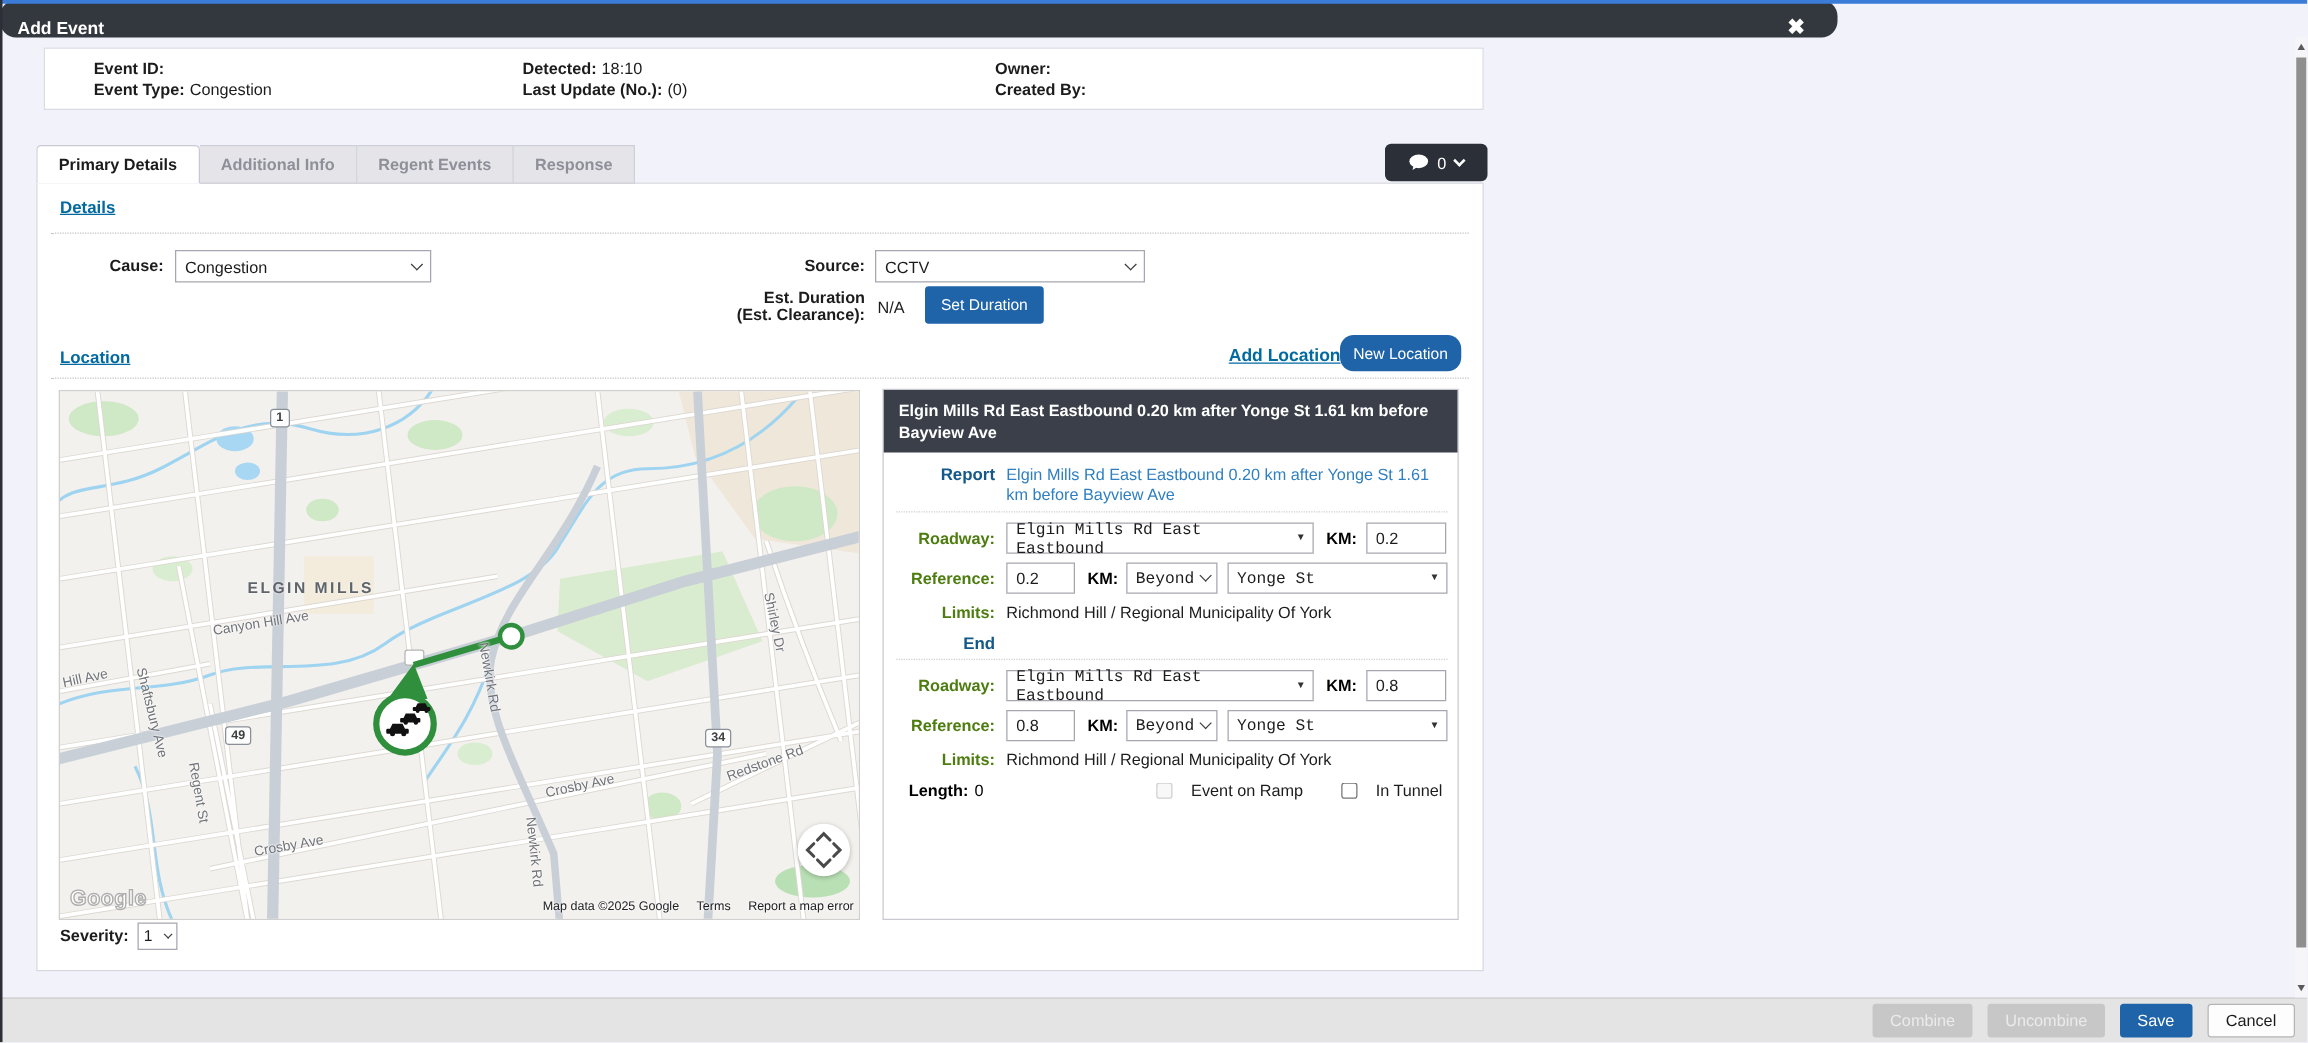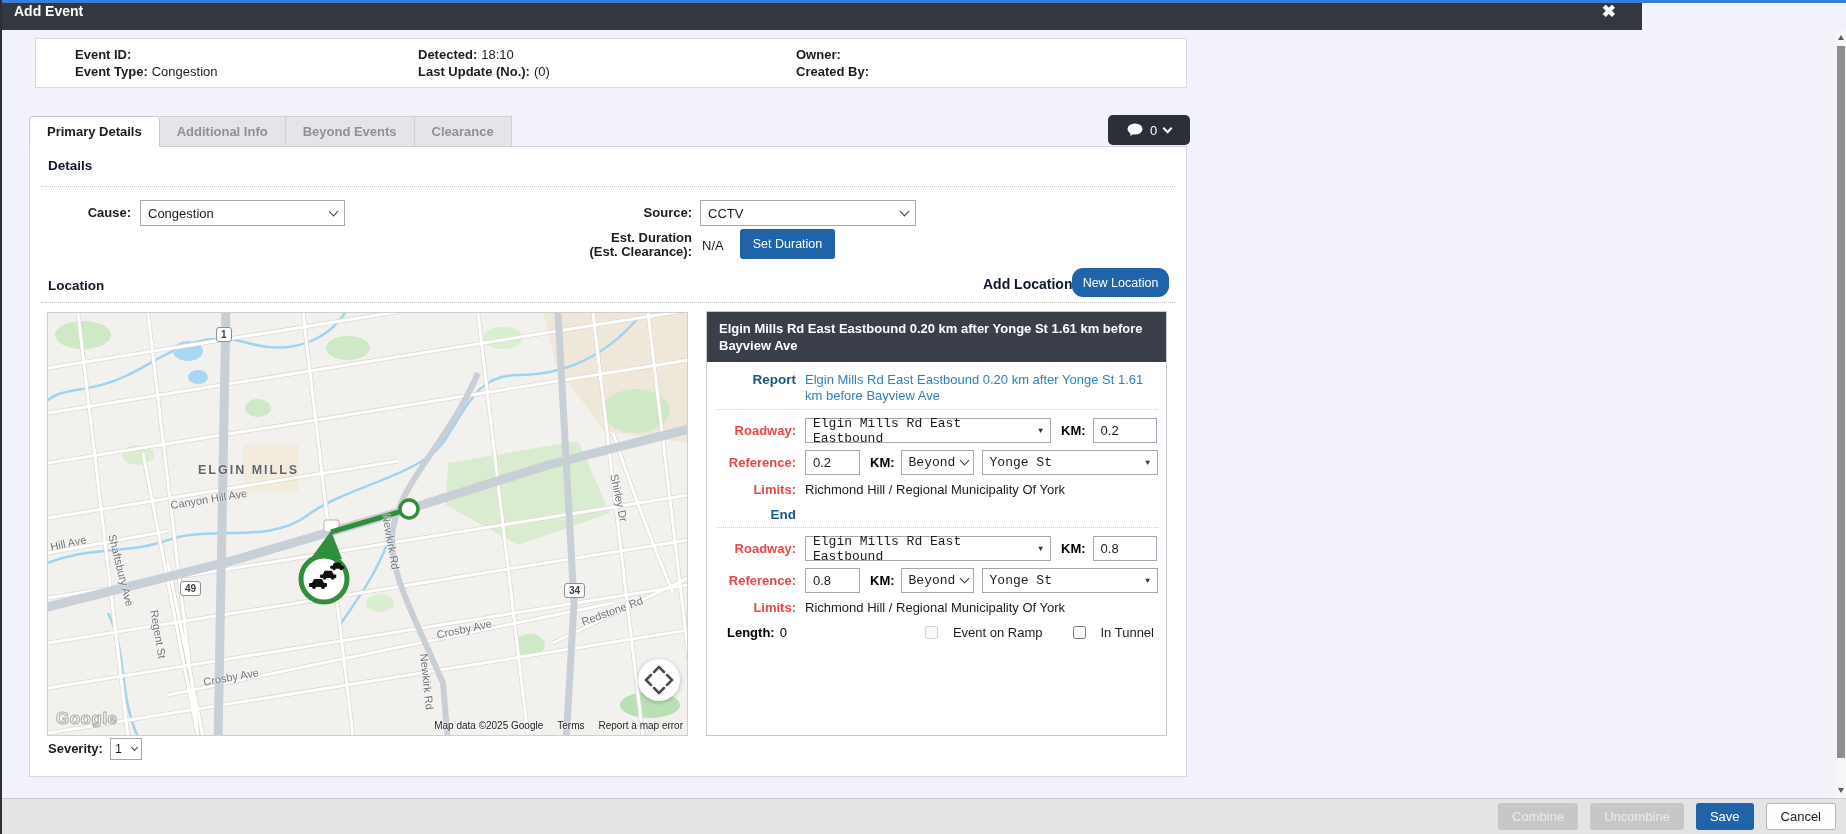--- a/index.html
+++ b/index.html
@@ -3,22 +3,22 @@
 <meta charset="utf-8">
 <style>
   * { box-sizing: border-box; margin: 0; padding: 0; }
   html,body { width:1846px; height:834px; }
   body { font-family: "Liberation Sans", sans-serif; background:#f2f2fb; }
   #app { position:relative; width:1846px; height:834px; overflow:hidden; background:#f2f2fb; }
 
   
   .top-accent { position:absolute; top:0; left:0; width:100%; height:3px; background:#3a7cd8; z-index:30; }
   .left-edge  { position:absolute; top:0; left:0; width:2px; height:834px; background:#2c2f37; z-index:30; }
-  .titlebar { position:absolute; top:0; left:0; width:1642px; height:30px; background:#33373e; color:#fff;
-              display:flex; align-items:flex-start; padding:3px 14px 0 14px; }
+  .titlebar { position:absolute; top:0; left:0; width:1470px; height:30px; background:#33373e; color:#fff;
+              display:flex; align-items:flex-end; padding:3px 14px 0 14px;border-radius:13px; }
   .titlebar .title { font-size:14px; font-weight:600; }
   .titlebar .close { margin-left:auto; font-size:17px; font-weight:bold; cursor:pointer; line-height:1; padding-right:12px; }
 
   
   .headerbox { position:absolute; left:35px; top:38px; width:1152px; height:50px; background:#fff;
                border:1px solid #dadae4; display:grid; grid-template-columns:343px 378px auto;
                grid-template-rows:1fr 1fr; padding:7px 0 7px 39px; font-size:13px; color:#1c1c1c; align-items:center;}
   .hfield b { font-weight:bold; }
   .hfield span { margin-left:4px; }
 
@@ -33,21 +33,21 @@
   
   .comment-badge { position:absolute; left:1108px; top:115px; width:82px; height:30px; background:#2b2f38;
                    border-radius:5px; display:flex; align-items:center; justify-content:center; gap:7px;
                    color:#fff; font-size:13px; cursor:pointer; z-index:3; }
   .chev-w { display:inline-block; width:7px; height:7px; border-right:2px solid #fff; border-bottom:2px solid #fff;
             transform:rotate(45deg); margin-top:-4px; }
 
   
   .panel { position:absolute; left:29px; top:146px; width:1158px; height:631px; background:#fff; border:1px solid #d6d6e0; }
 
-  .section-heading { position:absolute; font-size:13.5px; font-weight:bold; color:#0f172a; }
+  .section-heading { position:absolute; font-size:13.5px; font-weight:bold; color:#0369a1;text-decoration:underline; }
   .dotted-sep { position:absolute; height:1px; border-bottom:1px dotted #c3c3c3; width:1134px; left:41px; }
 
   .flabel { position:absolute; font-size:13px; font-weight:bold; color:#1c1c1c; text-align:right; }
   .fvalue { position:absolute; font-size:13px; color:#1c1c1c; }
 
   
   .sel { position:absolute; background:#fff; border:1px solid #a6a6b0; height:26px; display:flex; align-items:center;
          justify-content:space-between; padding:0 7px; font-size:13px; color:#1c1c1c; cursor:pointer; }
   .sel .tri { font-size:8px; color:#333; margin-left:6px; }
   .chev-d { display:inline-block; width:7px; height:7px; border-right:1.8px solid #3c3c3c; border-bottom:1.8px solid #3c3c3c;
@@ -73,21 +73,21 @@
             text-shadow:0 0 2px #fff,0 0 3px #fff; }
   .attrib .lnk { cursor:pointer; }
   .pan-ctl { position:absolute; left:590px; top:346px; width:42px; height:42px; border-radius:50%; background:#fff;
              box-shadow:0 1px 4px rgba(0,0,0,0.25); cursor:pointer; }
 
   
   .locpanel { position:absolute; left:706px; top:311px; width:461px; height:425px; background:#fff; border:1px solid #c9c9d2; }
   .loc-header { background:#3a3f49; color:#fff; font-size:13px; font-weight:bold; line-height:17px; padding:8px 12px; }
   .loc-body { padding:10px 8px 0 10px; }
   .lrow { display:flex; align-items:center; margin-bottom:7px; }
-  .lrow .lbl { width:88px; text-align:right; font-size:13px; font-weight:bold; color:#ef4444; padding-right:9px; flex:none; }
+  .lrow .lbl { width:88px; text-align:right; font-size:13px; font-weight:bold; color:#4d7c0f; padding-right:9px; flex:none; }
   .lrow .lbl.blue { color:#15598a; font-size:13.5px; }
   .linkrow { align-items:flex-start; border-bottom:1px dotted #cfcfcf; padding-bottom:5px; margin-bottom:8px; }
   .loclink { font-size:13px; color:#2f7fc1; line-height:16px; cursor:pointer; }
   .rsel { position:static; height:25px;font-family:Liberation Mono, monospace; }
   .rinput { height:25px; }
   .limits-text { font-size:13px; color:#1c1c1c; }
   .cbx { display:flex; align-items:center; gap:15px; font-size:13px; color:#1c1c1c; }
 
   
   .sev-label { position:absolute; left:48px; top:741px; font-size:13px; font-weight:bold; color:#1c1c1c; }
@@ -125,22 +125,22 @@
     <div class="hfield"><b>Detected:</b><span>18:10</span></div>
     <div class="hfield"><b>Owner:</b><span></span></div>
     <div class="hfield"><b>Event Type:</b><span>Congestion</span></div>
     <div class="hfield"><b>Last Update (No.):</b><span>(0)</span></div>
     <div class="hfield"><b>Created By:</b><span></span></div>
   </div>
 
   <div class="tabs">
     <div class="tab active">Primary Details</div>
     <div class="tab">Additional Info</div>
-    <div class="tab">Beyond Events</div>
-    <div class="tab">Clearance</div>
+    <div class="tab">Regent Events</div>
+    <div class="tab">Response</div>
   </div>
 
   <div class="comment-badge">
     <svg width="16" height="14" viewBox="0 0 16 14">
       <ellipse cx="8" cy="6" rx="7.5" ry="5.5" fill="#fff"></ellipse>
       <path d="M4 9 L3 13 L8 10 Z" fill="#fff"></path>
     </svg>
     <span>0</span>
     <span class="chev-w"></span>
   </div>

